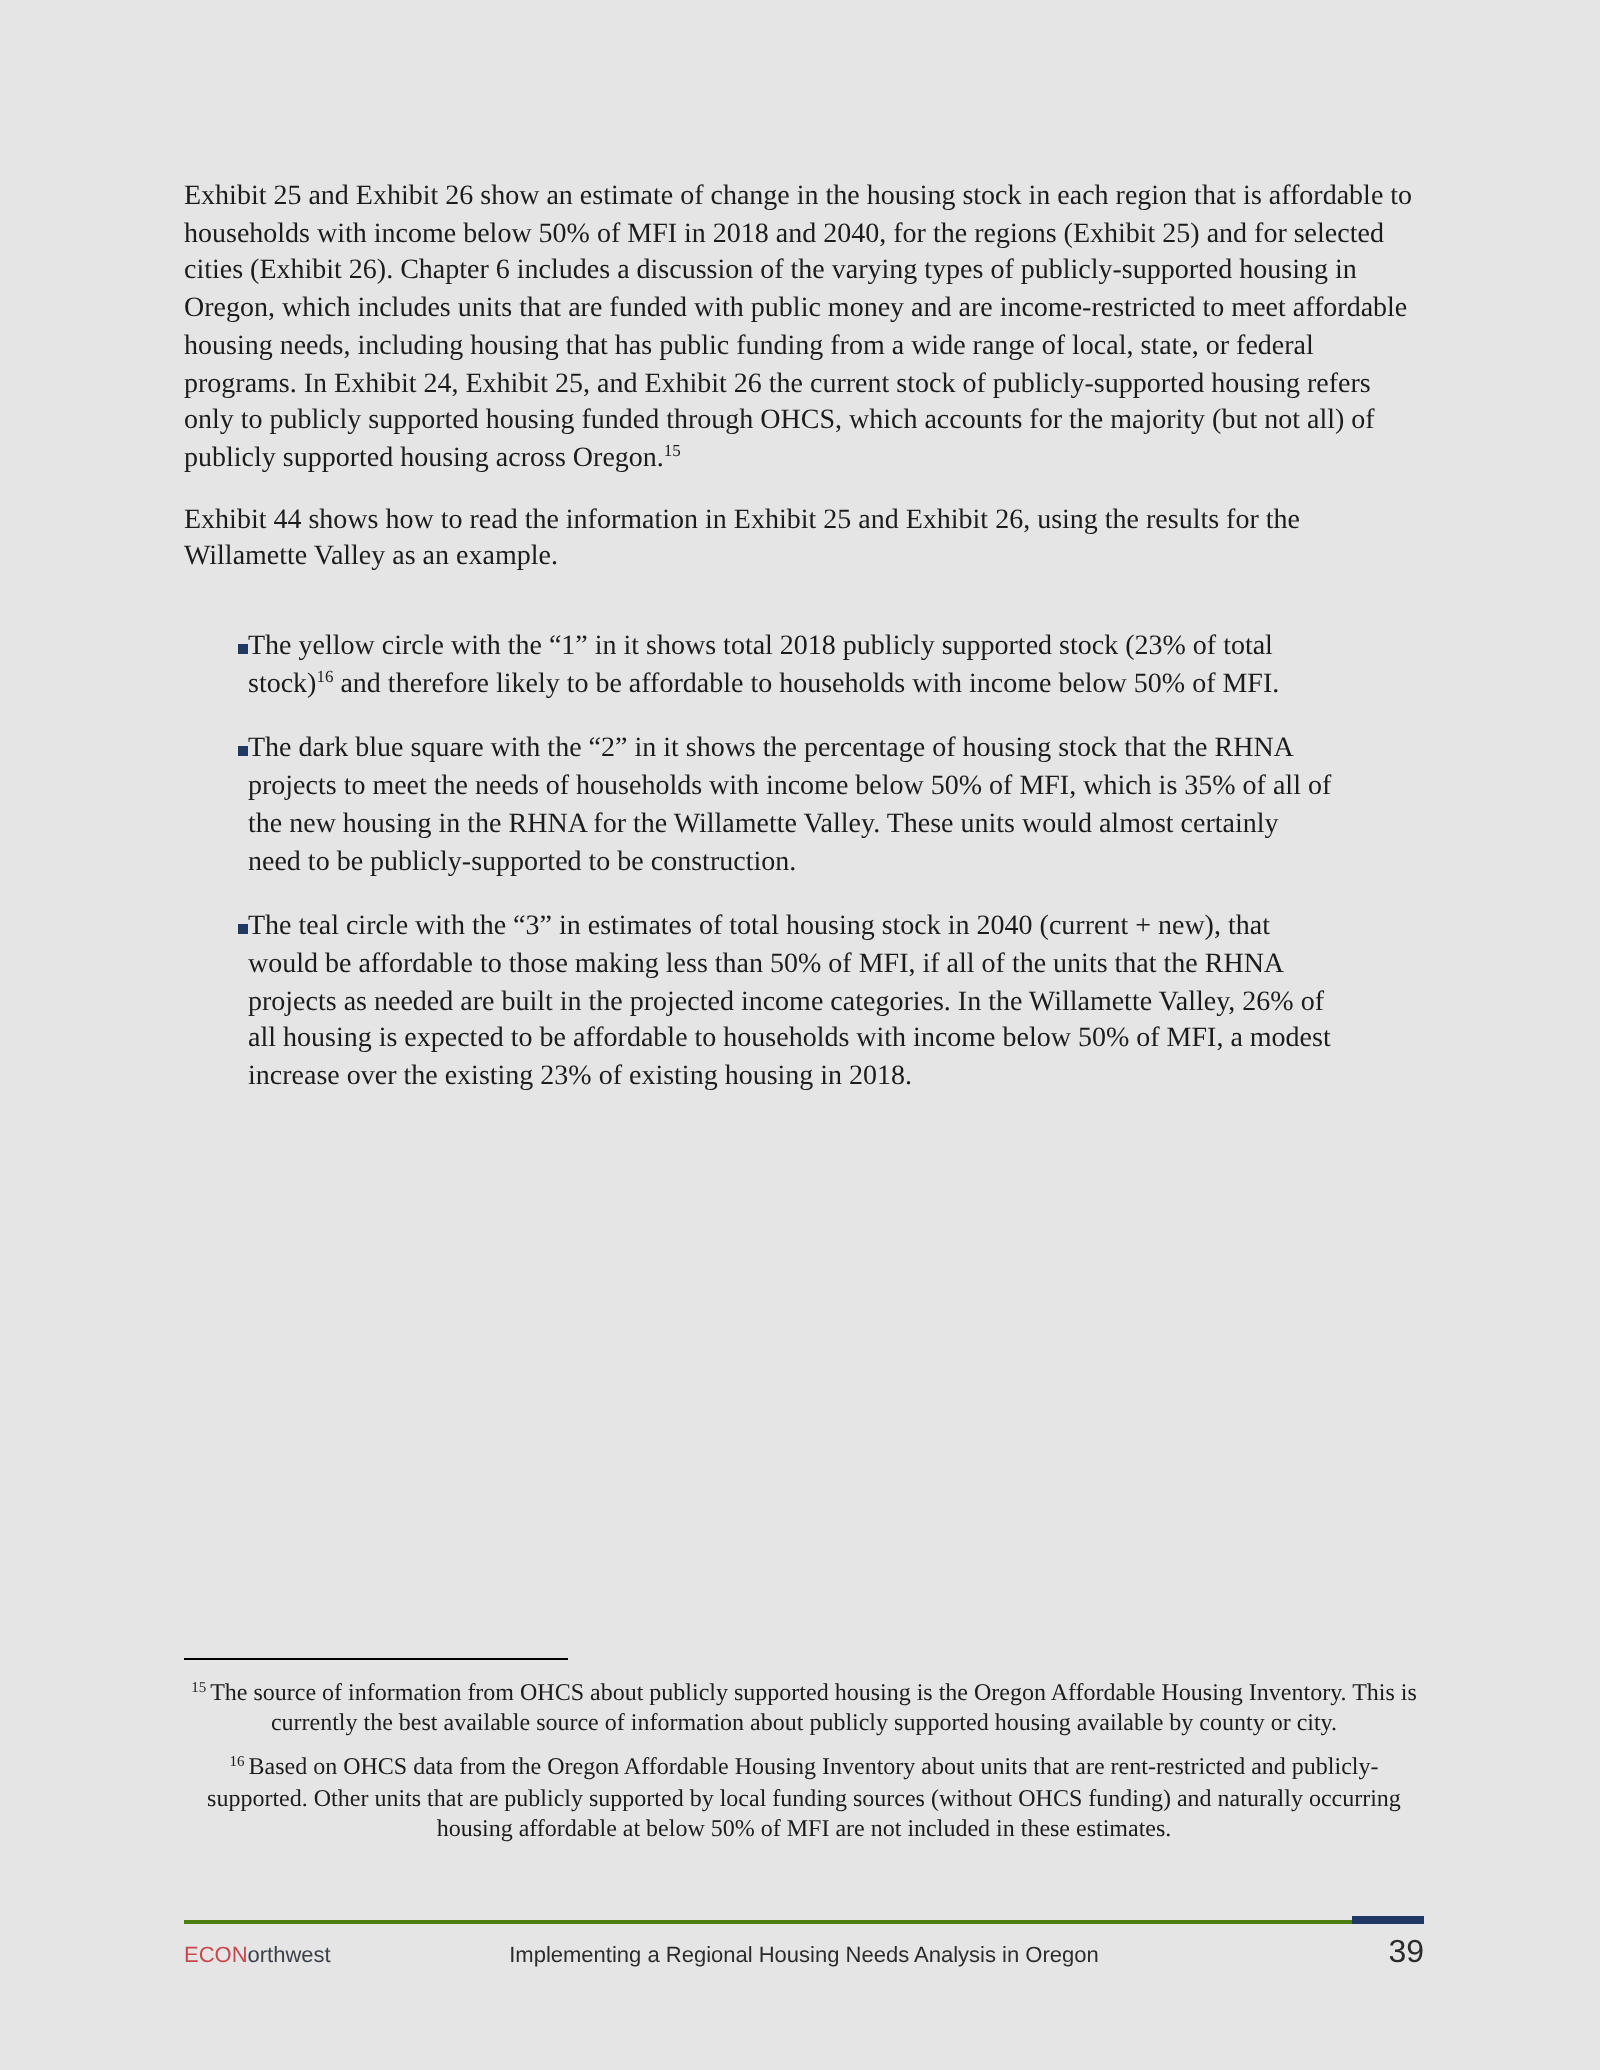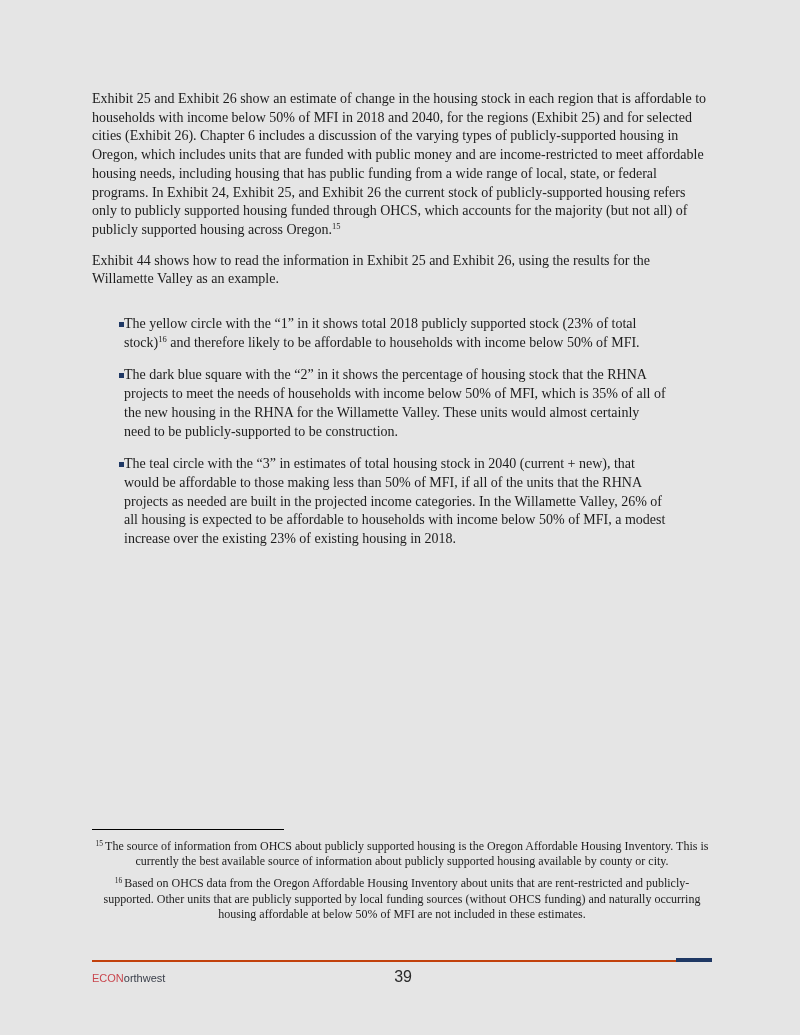--- a/index.html
+++ b/index.html
@@ -58,21 +58,21 @@
     line-height: 0;
     vertical-align: baseline;
     position: relative;
     top: -4px;
     margin-right: 2px;
   }
 
   .footer {
     position: absolute;
     left: 92px; top: 960px; width: 620px;
-    border-top: 2px solid #c2410c;
+    border-top: 2px solid #4d7c0f;
   }
   .footer-thick-end {
     position: absolute;
     right: 0; top: -4px;
     width: 36px; height: 4px;
     background: #1f3864;
   }
   .footer-row {
     display: flex;
     align-items: baseline;
@@ -123,17 +123,18 @@
 
     <p class="footnote"><sup class="fn-marker">15</sup><span>The source of information from OHCS about publicly supported housing is the Oregon Affordable Housing Inventory. This is currently the best available source of information about publicly supported housing available by county or city.</span></p>
 
     <p class="footnote"><sup class="fn-marker">16</sup><span>Based on OHCS data from the Oregon Affordable Housing Inventory about units that are rent-restricted and publicly-supported. Other units that are publicly supported by local funding sources (without OHCS funding) and naturally occurring housing affordable at below 50% of MFI are not included in these estimates.</span></p>
   </div>
 
   <div class="footer">
     <div class="footer-thick-end"></div>
     <div class="footer-row">
       <span class="footer-brand"><span class="brand-red">ECON</span><span class="brand-rest">orthwest</span></span>
+      <span class="footer-title">Implementing a Regional Housing Needs Analysis in Oregon</span>
       <span class="footer-page">39</span>
     </div>
   </div>
 
 </div>
 
 </body></html>

